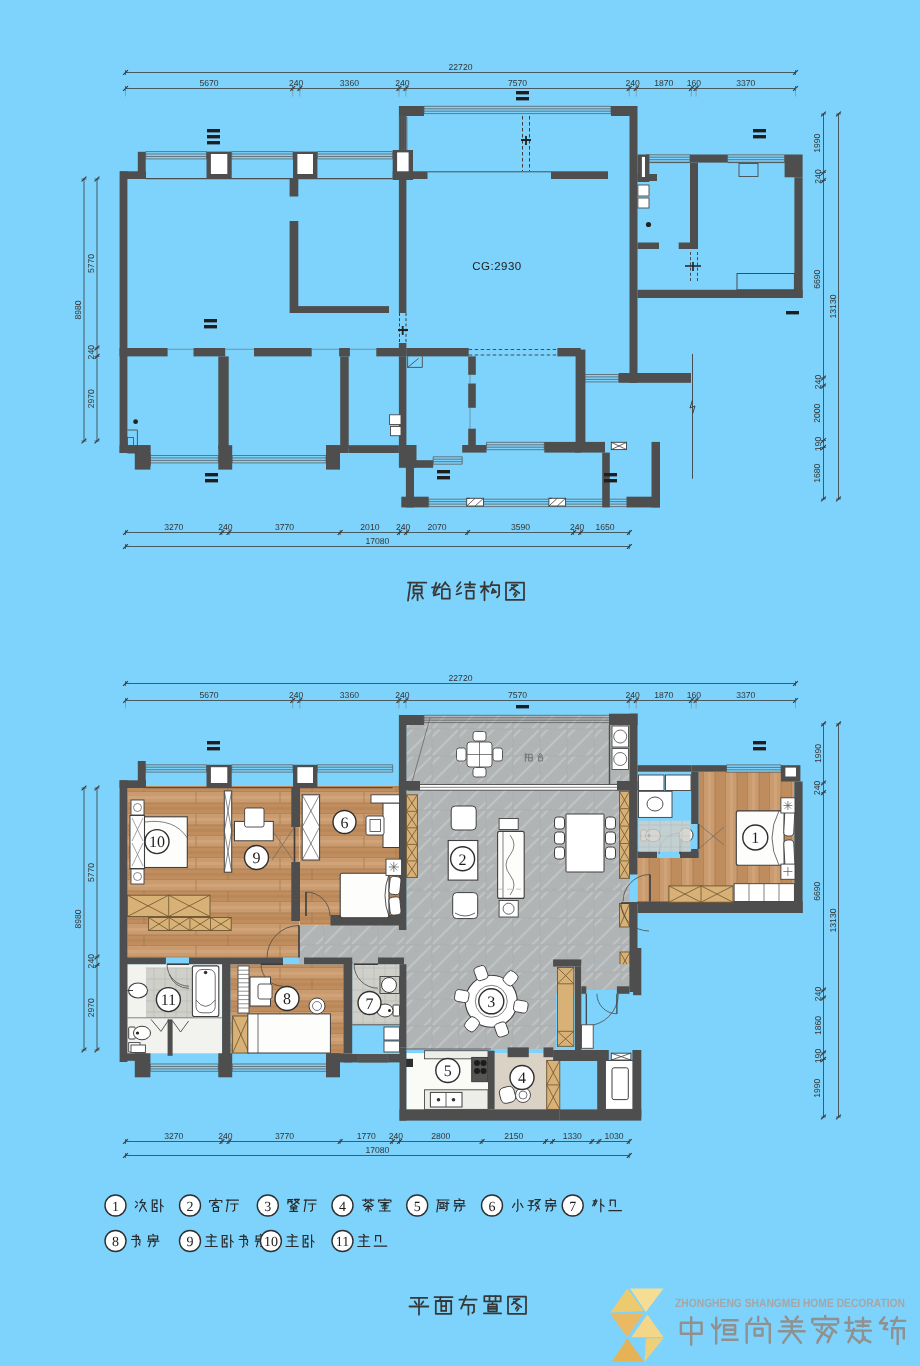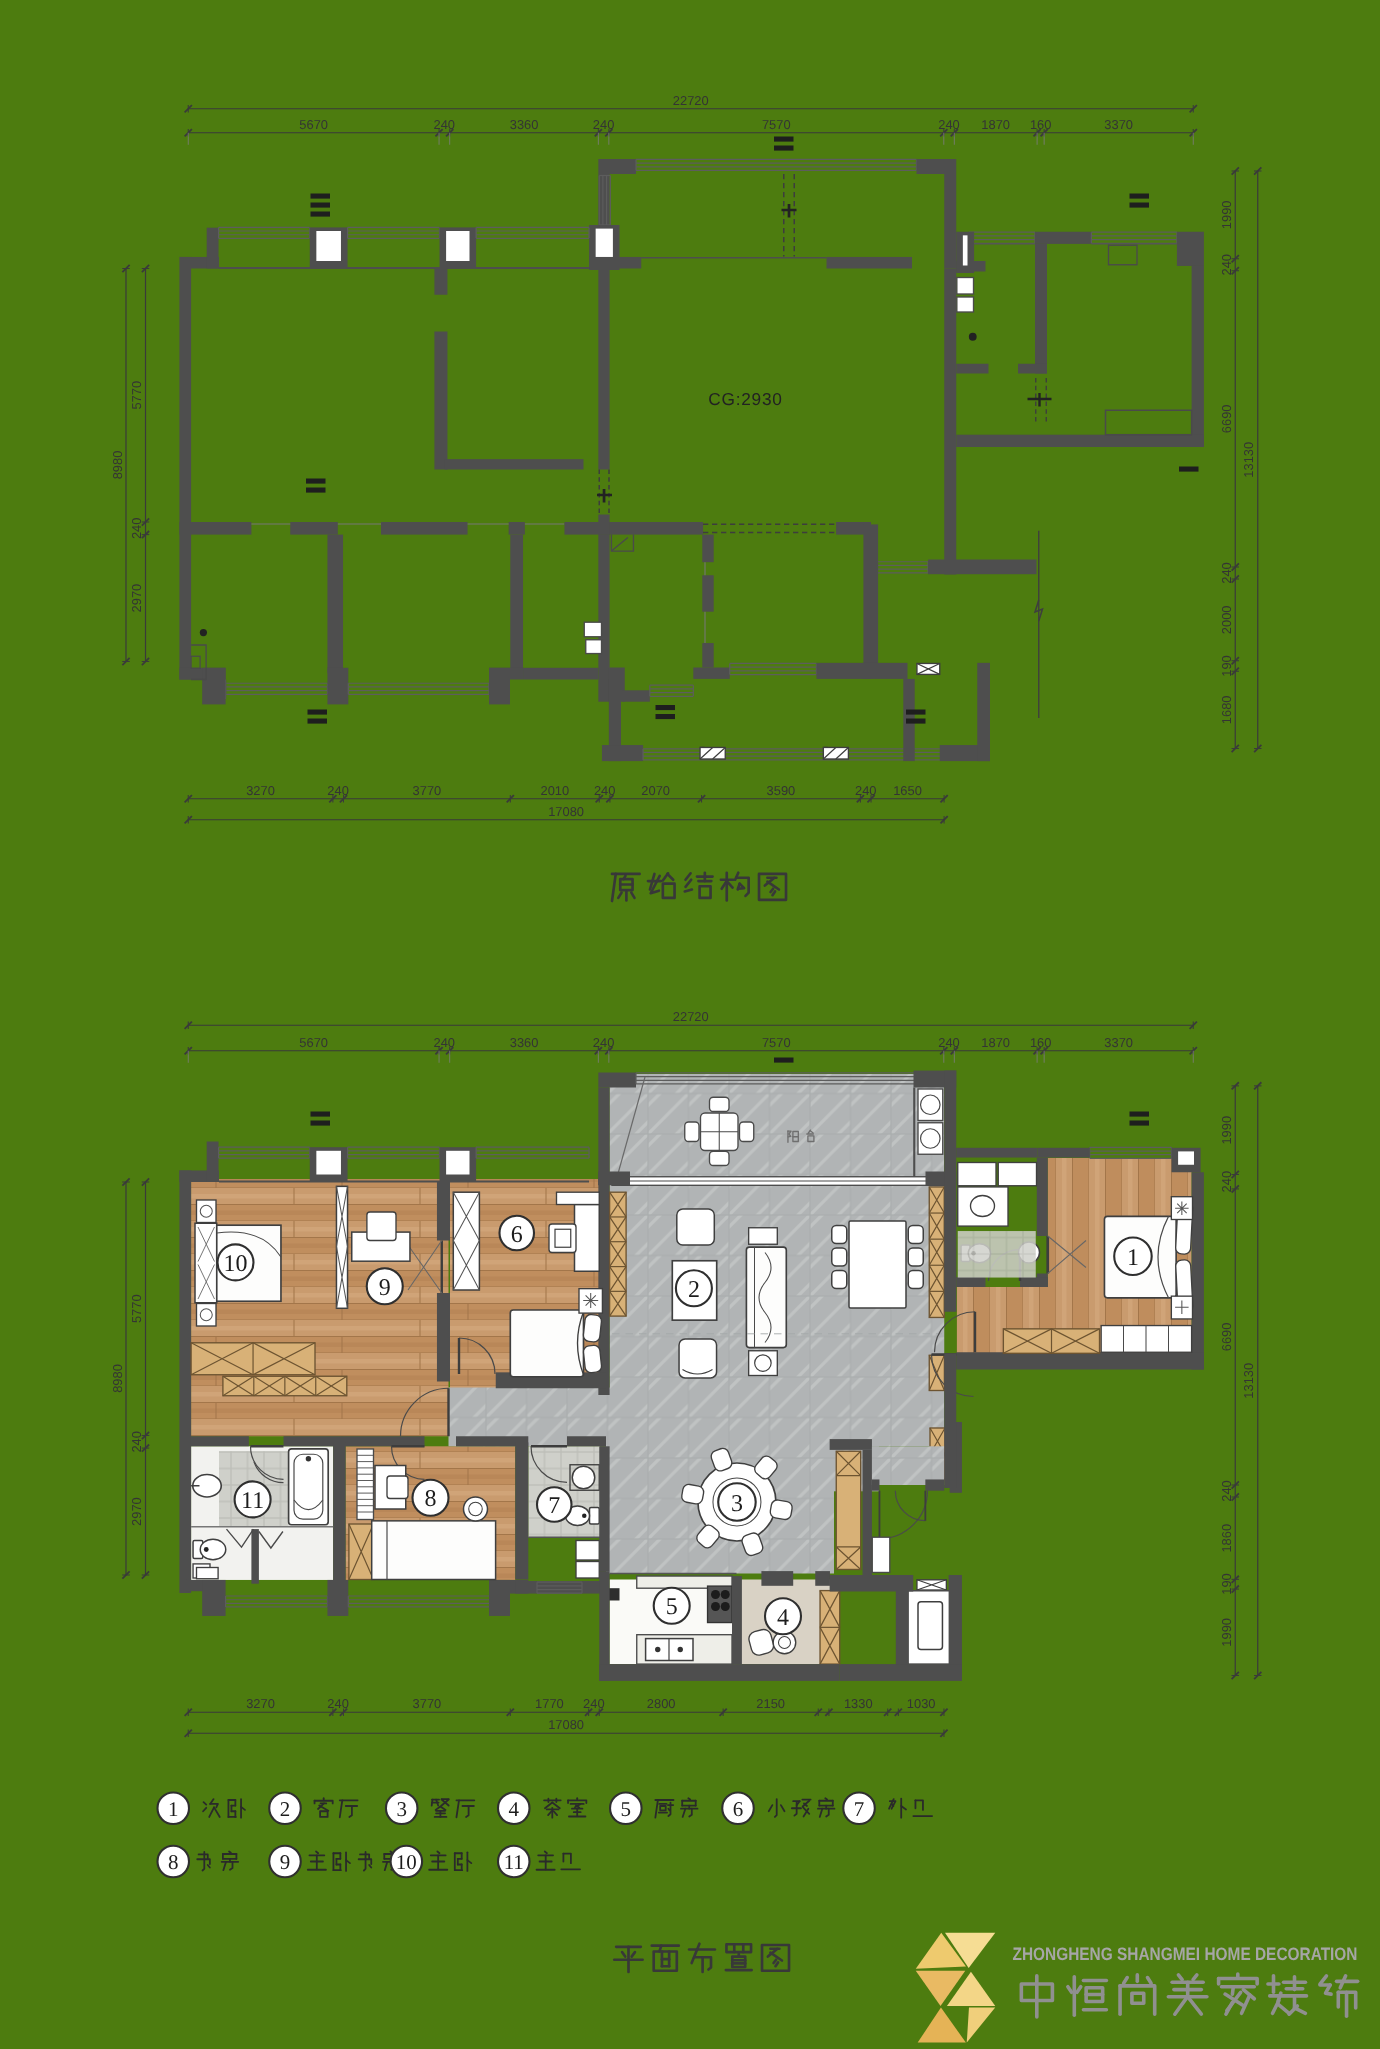--- a/index.html
+++ b/index.html
@@ -1,16 +1,16 @@
 <!DOCTYPE html>
 <html><head><meta charset="utf-8">
 <style>
 html,body{margin:0;padding:0;background:#ffffff;-webkit-font-smoothing:antialiased;}
 text{text-rendering:geometricPrecision;}
-#page{position:relative;width:920px;height:1366px;background:#4d7c0f;overflow:hidden;}
+#page{position:relative;width:920px;height:1366px;background:#7dd3fc;overflow:hidden;}
 </style></head><body>
 <div id="page">
 <svg width="920" height="1366" viewBox="0 0 920 1366" xmlns="http://www.w3.org/2000/svg">
 <defs>
 <pattern id="wood" width="84" height="22" patternUnits="userSpaceOnUse">
   <rect width="84" height="11" fill="#c99b6e"></rect>
   <rect y="11" width="84" height="11" fill="#c08e5e"></rect>
   <rect y="4" width="84" height="3" fill="#d4a97c" opacity="0.7"></rect>
   <rect y="15" width="84" height="3" fill="#b48254" opacity="0.6"></rect>
   <line x1="0" y1="11" x2="84" y2="11" stroke="#a3764a" stroke-width="0.7"></line>

